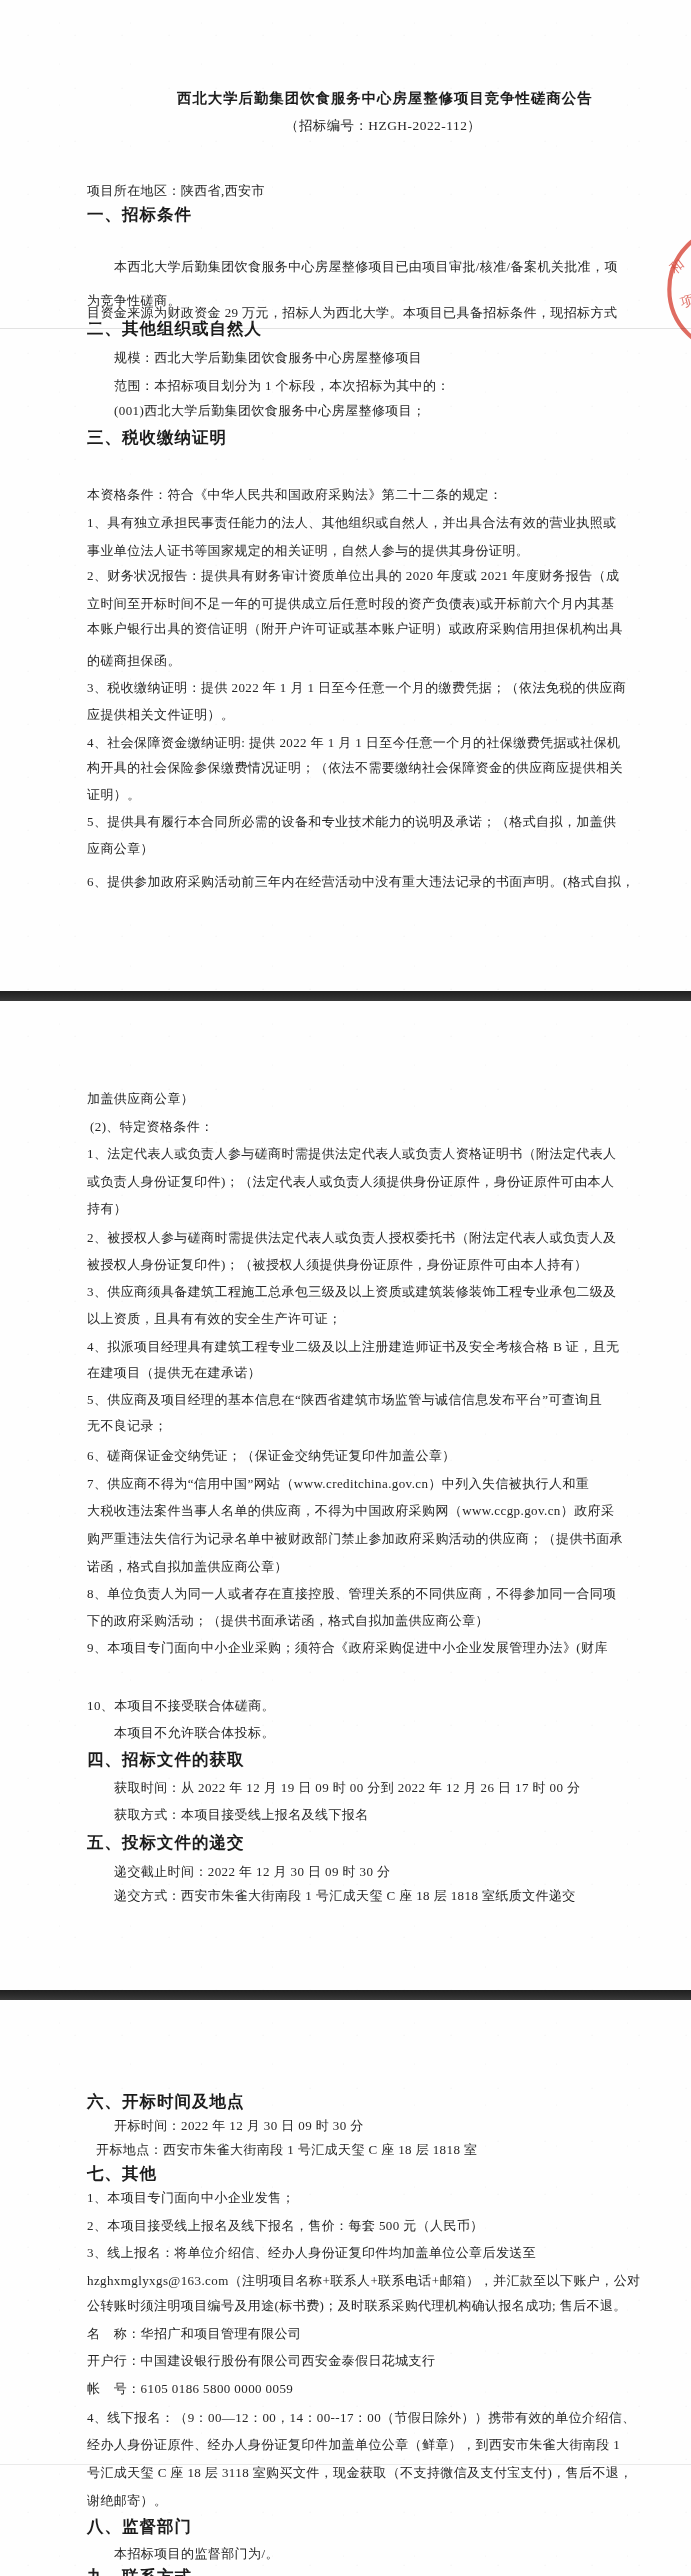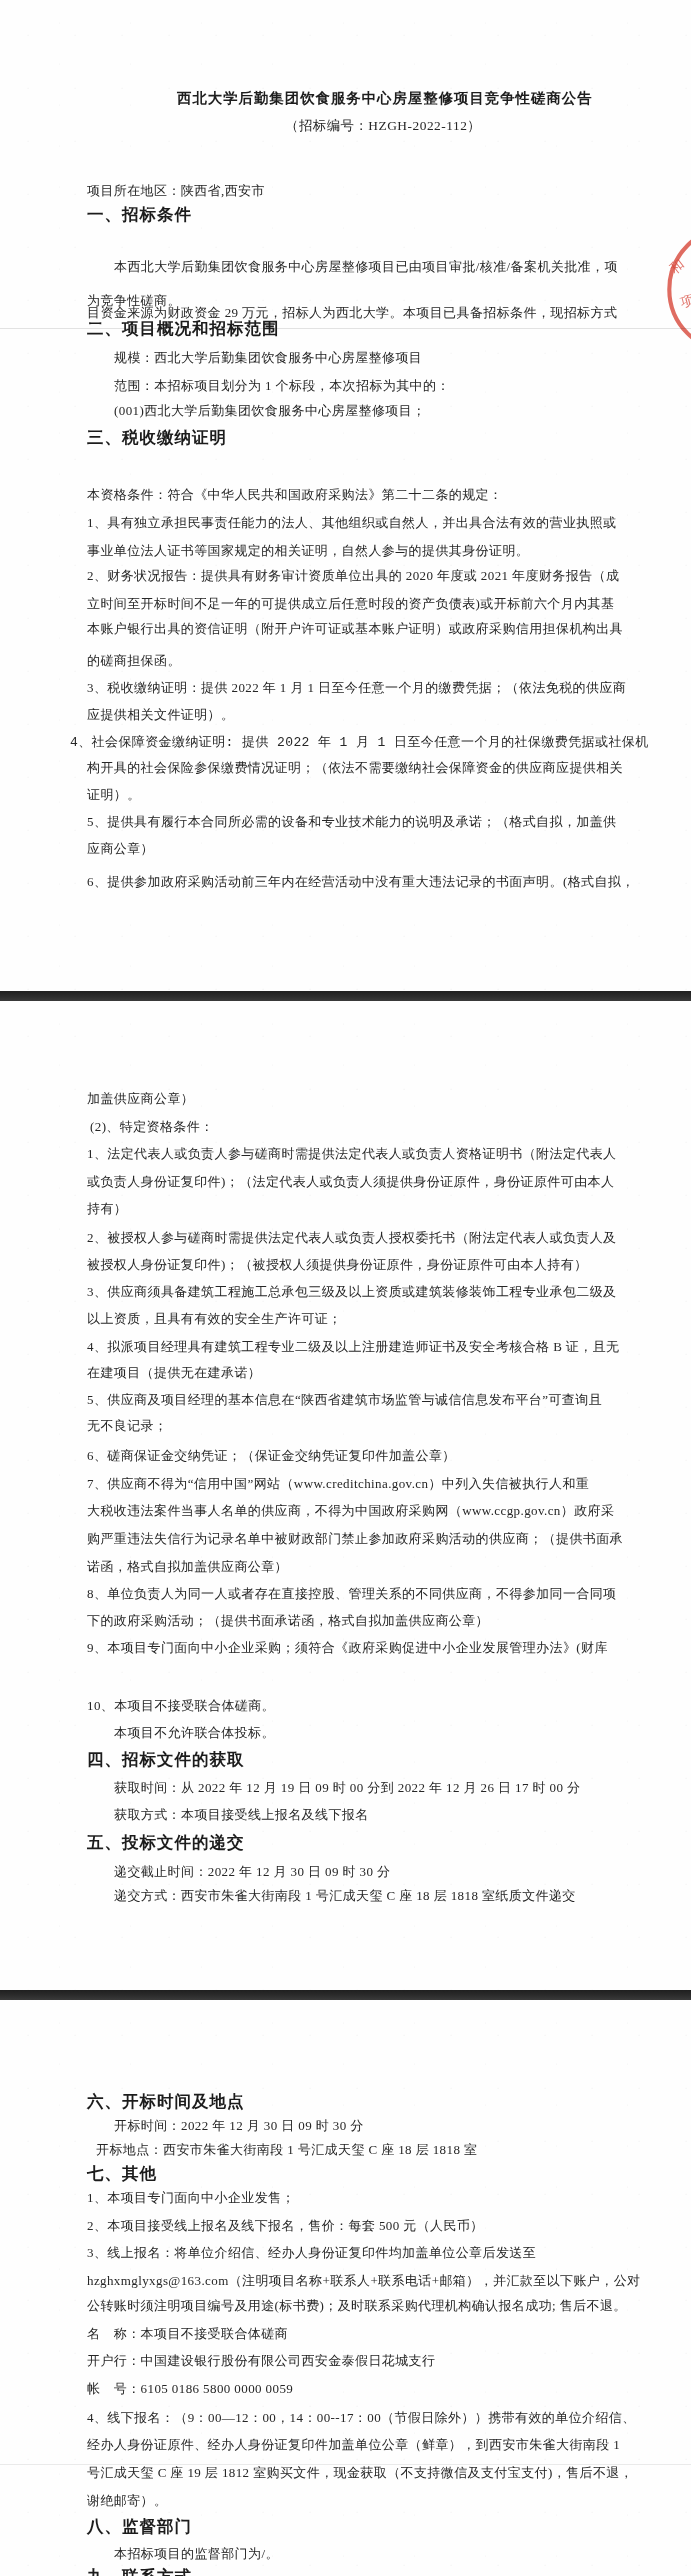--- a/index.html
+++ b/index.html
@@ -65,35 +65,35 @@
     <text class="seal-text" x="40" y="172" font-size="27" fill="#d8473a" opacity=".7" transform="rotate(-14 40 172)">项</text>
   </svg>
 
 <div class="line title" style="top: 90px; left: 177px;">西北大学后勤集团饮食服务中心房屋整修项目竞争性磋商公告</div>
     <div class="line subtitle" style="top: 118px; left: 285px;">（招标编号：HZGH-2022-112）</div>
     <div class="line body" style="top: 184px; left: 87px;">项目所在地区：陕西省,西安市</div>
     <div class="line heading" style="top: 206px; left: 87px;">一、招标条件</div>
     <div class="line body" style="top: 240px; left: 114px; margin-top: 20px;">本西北大学后勤集团饮食服务中心房屋整修项目已由项目审批/核准/备案机关批准，项</div>
     <div class="line body" style="top: 266px; left: 87px; margin-top: 40px;">目资金来源为财政资金 29 万元，招标人为西北大学。本项目已具备招标条件，现招标方式</div>
     <div class="line body" style="top: 294px; left: 87px;">为竞争性磋商。</div>
-    <div class="line heading" style="top: 320px; left: 87px;">二、项目概况和招标范围</div>
+    <div class="line heading" style="top: 320px; left: 87px;">二、其他组织或自然人</div>
     <div class="line body" style="top: 351px; left: 114px;">规模：西北大学后勤集团饮食服务中心房屋整修项目</div>
     <div class="line body" style="top: 379px; left: 114px;">范围：本招标项目划分为 1 个标段，本次招标为其中的：</div>
     <div class="line body" style="top: 404px; left: 114px;">(001)西北大学后勤集团饮食服务中心房屋整修项目；</div>
     <div class="line heading" style="top: 429px; left: 87px;">三、税收缴纳证明</div>
     <div class="line body" style="top: 488px; left: 87px;">本资格条件：符合《中华人民共和国政府采购法》第二十二条的规定：</div>
     <div class="line body" style="top: 516px; left: 87px;">1、具有独立承担民事责任能力的法人、其他组织或自然人，并出具合法有效的营业执照或</div>
     <div class="line body" style="top: 544px; left: 87px;">事业单位法人证书等国家规定的相关证明，自然人参与的提供其身份证明。</div>
     <div class="line body" style="top: 569px; left: 87px;">2、财务状况报告：提供具有财务审计资质单位出具的 2020 年度或 2021 年度财务报告（成</div>
     <div class="line body" style="top: 597px; left: 87px;">立时间至开标时间不足一年的可提供成立后任意时段的资产负债表)或开标前六个月内其基</div>
     <div class="line body" style="top: 622px; left: 87px;">本账户银行出具的资信证明（附开户许可证或基本账户证明）或政府采购信用担保机构出具</div>
     <div class="line body" style="top: 654px; left: 87px;">的磋商担保函。</div>
     <div class="line body" style="top: 681px; left: 87px;">3、税收缴纳证明：提供 2022 年 1 月 1 日至今任意一个月的缴费凭据；（依法免税的供应商</div>
     <div class="line body" style="top: 708px; left: 87px;">应提供相关文件证明）。</div>
-    <div class="line body" style="top: 736px; left: 70px; font-family: Liberation Mono, monospace;">4、社会保障资金缴纳证明: 提供 2022 年 1 月 1 日至今任意一个月的社保缴费凭据或社保机</div>
+    <div class="line body" style="top: 736px; left: 87px;">4、社会保障资金缴纳证明: 提供 2022 年 1 月 1 日至今任意一个月的社保缴费凭据或社保机</div>
     <div class="line body" style="top: 761px; left: 87px;">构开具的社会保险参保缴费情况证明；（依法不需要缴纳社会保障资金的供应商应提供相关</div>
     <div class="line body" style="top: 788px; left: 87px;">证明）。</div>
     <div class="line body" style="top: 815px; left: 87px;">5、提供具有履行本合同所必需的设备和专业技术能力的说明及承诺；（格式自拟，加盖供</div>
     <div class="line body" style="top: 842px; left: 87px;">应商公章）</div>
     <div class="line body" style="top: 875px; left: 87px;">6、提供参加政府采购活动前三年内在经营活动中没有重大违法记录的书面声明。(格式自拟，</div>
     <div class="line body" style="top: 1092px; left: 87px;">加盖供应商公章）</div>
     <div class="line body" style="top: 1120px; left: 90px;">(2)、特定资格条件：</div>
     <div class="line body" style="top: 1147px; left: 87px;">1、法定代表人或负责人参与磋商时需提供法定代表人或负责人资格证明书（附法定代表人</div>
     <div class="line body" style="top: 1175px; left: 87px;">或负责人身份证复印件)；（法定代表人或负责人须提供身份证原件，身份证原件可由本人</div>
     <div class="line body" style="top: 1202px; left: 87px;">持有）</div>
@@ -123,24 +123,24 @@
     <div class="line body" style="top: 1889px; left: 114px;">递交方式：西安市朱雀大街南段 1 号汇成天玺 C 座 18 层 1818 室纸质文件递交</div>
     <div class="line heading" style="top: 2093px; left: 87px;">六、开标时间及地点</div>
     <div class="line body" style="top: 2119px; left: 114px;">开标时间：2022 年 12 月 30 日 09 时 30 分</div>
     <div class="line body" style="top: 2143px; left: 96px;">开标地点：西安市朱雀大街南段 1 号汇成天玺 C 座 18 层 1818 室</div>
     <div class="line heading" style="top: 2165px; left: 87px;">七、其他</div>
     <div class="line body" style="top: 2191px; left: 87px;">1、本项目专门面向中小企业发售；</div>
     <div class="line body" style="top: 2219px; left: 87px;">2、本项目接受线上报名及线下报名，售价：每套 500 元（人民币）</div>
     <div class="line body" style="top: 2246px; left: 87px;">3、线上报名：将单位介绍信、经办人身份证复印件均加盖单位公章后发送至</div>
     <div class="line body" style="top: 2274px; left: 87px;">hzghxmglyxgs@163.com（注明项目名称+联系人+联系电话+邮箱），并汇款至以下账户，公对</div>
     <div class="line body" style="top: 2299px; left: 87px;">公转账时须注明项目编号及用途(标书费)；及时联系采购代理机构确认报名成功; 售后不退。</div>
-    <div class="line body" style="top: 2327px; left: 87px;">名　称：本项目不接受联合体磋商</div>
+    <div class="line body" style="top: 2327px; left: 87px;">名　称：华招广和项目管理有限公司</div>
     <div class="line body" style="top: 2354px; left: 87px;">开户行：中国建设银行股份有限公司西安金泰假日花城支行</div>
     <div class="line body" style="top: 2382px; left: 87px;">帐　号：6105 0186 5800 0000 0059</div>
     <div class="line body" style="top: 2411px; left: 87px;">4、线下报名：（9：00—12：00，14：00--17：00（节假日除外））携带有效的单位介绍信、</div>
     <div class="line body" style="top: 2438px; left: 87px;">经办人身份证原件、经办人身份证复印件加盖单位公章（鲜章），到西安市朱雀大街南段 1</div>
-    <div class="line body" style="top: 2466px; left: 87px;">号汇成天玺 C 座 19 层 1812 室购买文件，现金获取（不支持微信及支付宝支付)，售后不退，</div>
+    <div class="line body" style="top: 2466px; left: 87px;">号汇成天玺 C 座 18 层 3118 室购买文件，现金获取（不支持微信及支付宝支付)，售后不退，</div>
     <div class="line body" style="top: 2494px; left: 87px;">谢绝邮寄）。</div>
     <div class="line heading" style="top: 2518px; left: 87px;">八、监督部门</div>
     <div class="line body" style="top: 2547px; left: 114px;">本招标项目的监督部门为/。</div>
     <div class="line heading" style="top: 2568px; left: 87px;">九、联系方式</div>
   </div>
 
 
 </body></html>

